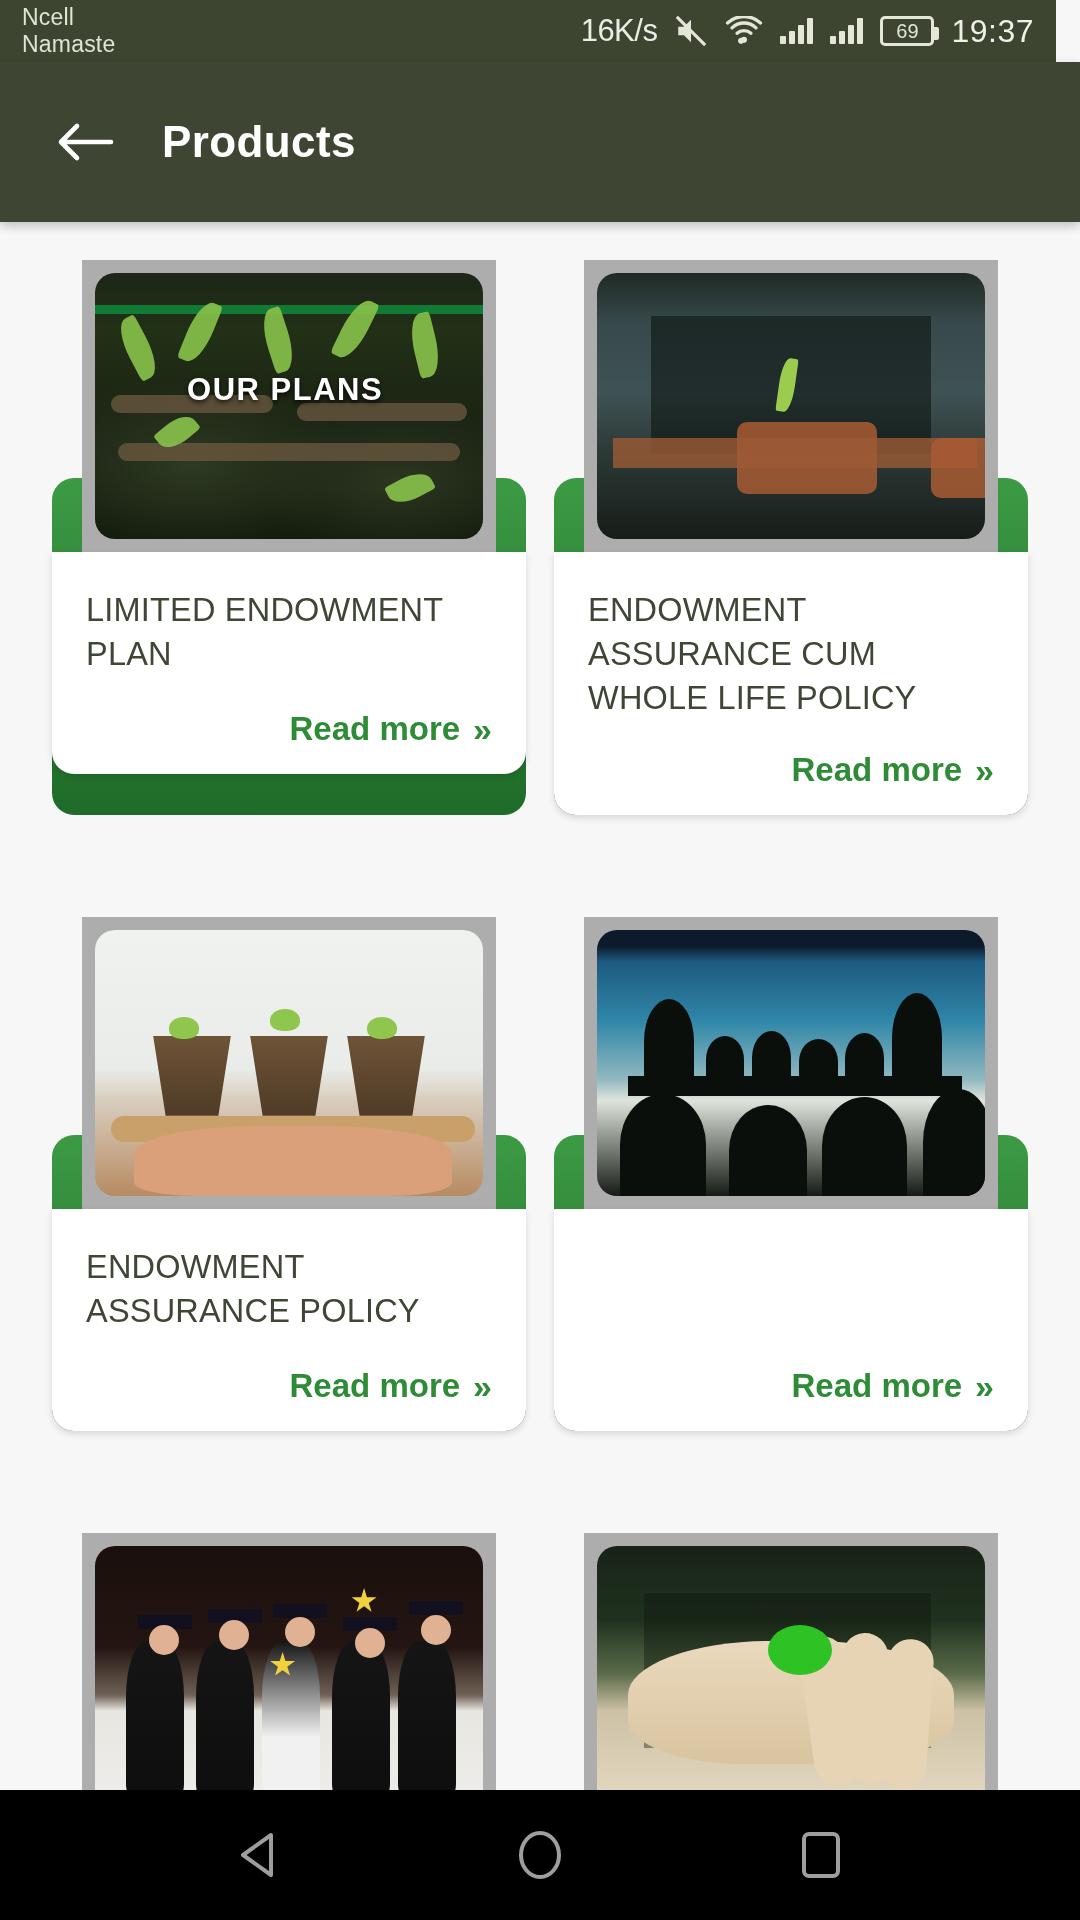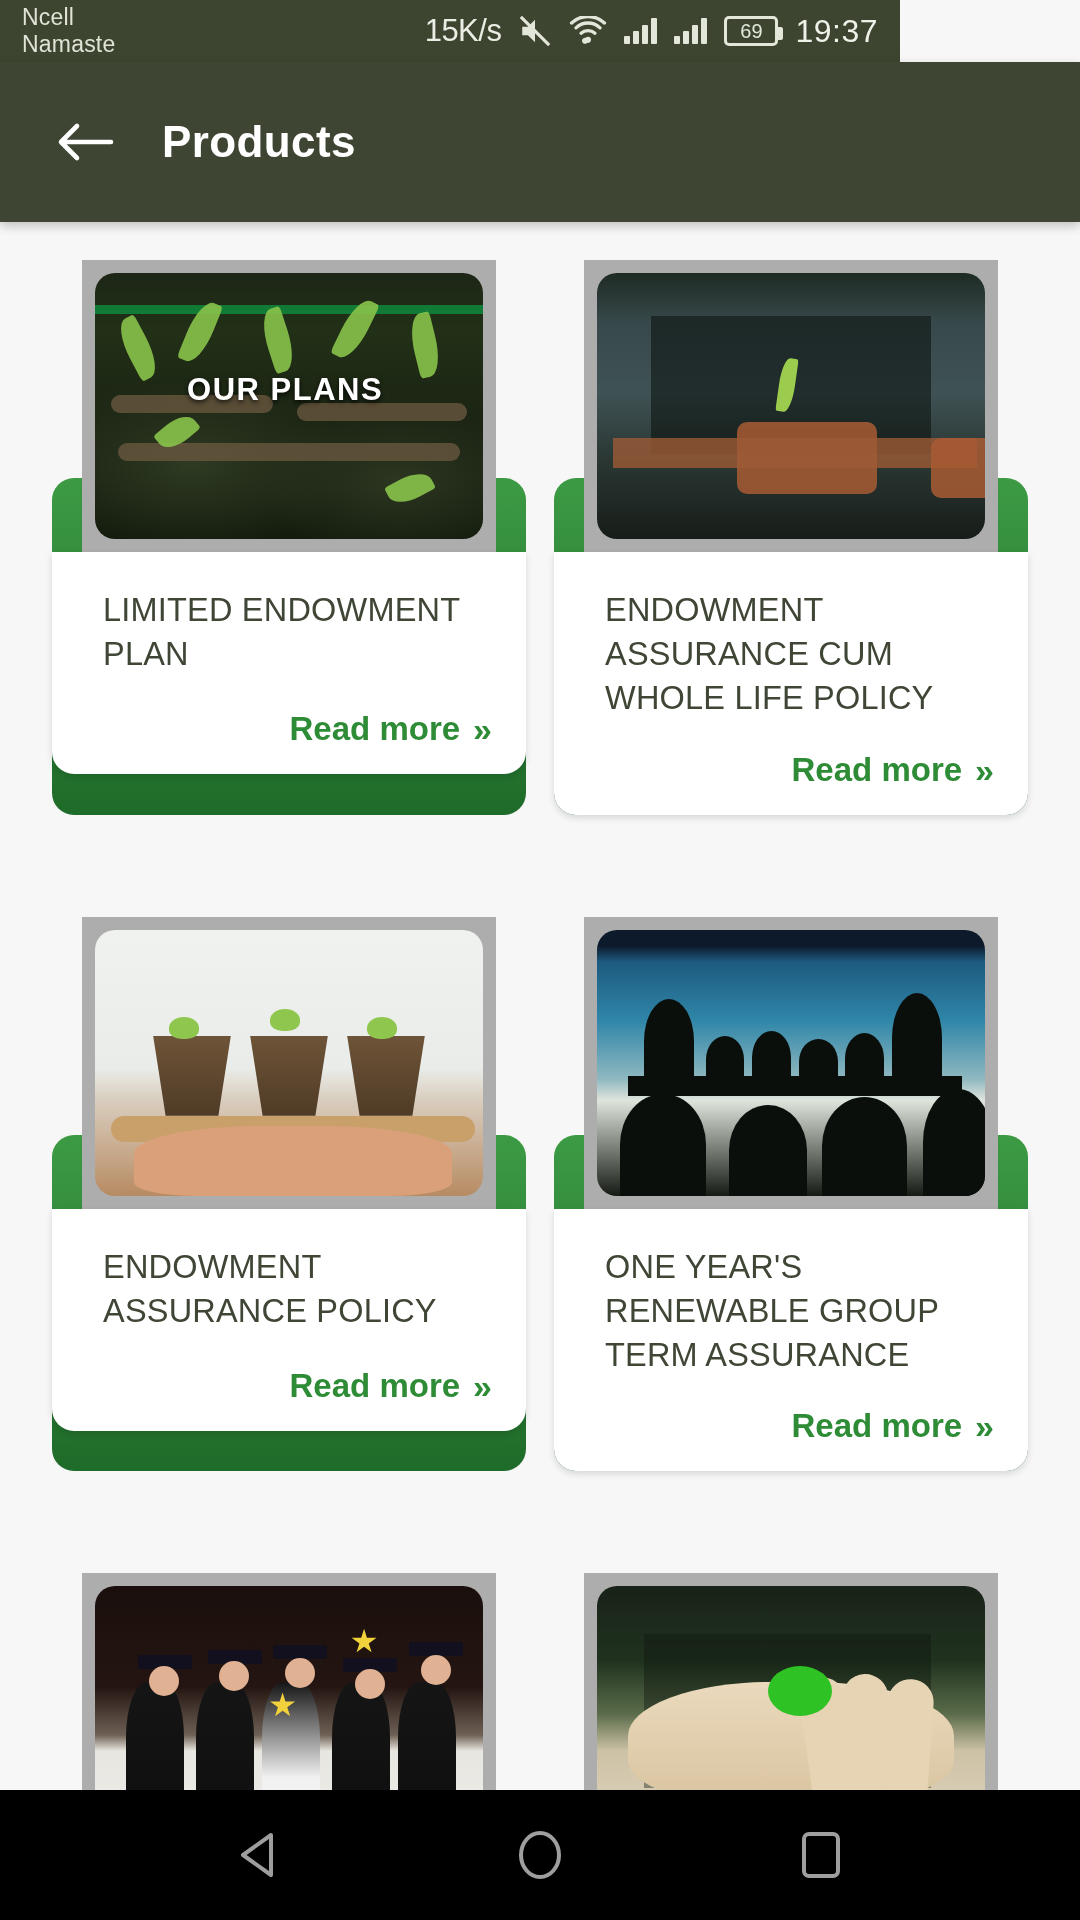--- a/index.html
+++ b/index.html
@@ -6,21 +6,21 @@
   html,body{
     width:1080px; height:1920px;
     background:#f7f7f7;
     font-family:"Liberation Sans", sans-serif;
     overflow:hidden;
   }
   #screen{ position:relative; width:1080px; height:1920px; overflow:hidden; background:#f7f7f7; }
 
   
   .statusbar{
-    position:absolute; top:0; left:0; width:900px; height:62px;
+    position:absolute; top:0; left:0; width:1056px; height:62px;
     background:#3d4430; color:#e8ece2;
     display:flex; align-items:center; padding:8px 22px;justify-content:center;
   }
   .carrier{ display:flex; flex-direction:column; justify-content:center; line-height:1.18; }
   .carrier span{ font-size:23px; color:#dfe4d6; letter-spacing:.2px; }
   .status-right{ margin-left:auto; display:flex; align-items:center; gap:17px; }
   .netspeed{ font-size:31px; color:#e9ede3; letter-spacing:-.5px; }
   .sb-icon{ display:flex; align-items:flex-end; }
   .bars{ display:flex; align-items:flex-end; gap:3px; height:26px; }
   .bars i{ display:block; width:6px; background:#e2e7d9; border-radius:1px; }
@@ -87,21 +87,21 @@
     position:relative; z-index:3;
     background:#ffffff;
     border-radius:0 0 22px 22px;
     padding:36px 34px 26px 34px;
     min-height:222px;
     box-shadow:0 3px 7px rgba(0,0,0,.13);
     display:flex; flex-direction:column;
   }
   .card-title{
     font-size:32.5px; color:#3f4635; line-height:1.36;
-    letter-spacing:.2px; font-weight:normal;margin-left:17px;
+    letter-spacing:.2px; font-weight:normal;
   }
   .readmore{
     margin-top:auto; padding-top:30px;
     align-self:flex-end;
     display:flex; align-items:center; gap:13px;
     color:#2e8b36; font-size:33px; font-weight:bold;
   }
   .chev{ font-size:34px; line-height:1; font-weight:bold; }
 
   
@@ -171,21 +171,21 @@
 <body>
 
 <div id="screen">
 
   <div class="statusbar">
     <div class="carrier">
       <span>Ncell</span>
       <span>Namaste</span>
     </div>
     <div class="status-right">
-      <div class="netspeed">15K/s</div>
+      <div class="netspeed">16K/s</div>
       <div class="sb-icon">
         <svg width="34" height="34" viewBox="0 0 24 24">
           <path d="M3 9v6h4l5 5V4L7 9H3z" fill="#e2e7d9"></path>
           <line x1="2" y1="2" x2="22" y2="22" stroke="#e2e7d9" stroke-width="2.2"></line>
         </svg>
       </div>
       <div class="sb-icon">
         <svg width="38" height="30" viewBox="0 0 24 18">
           <path d="M12 15.2a1.9 1.9 0 100 .01z" fill="#e2e7d9"></path>
           <circle cx="12" cy="14.6" r="1.9" fill="#e2e7d9"></circle>
@@ -314,21 +314,20 @@
               <div class="sil" style="left:76%;top:24%;width:13%;height:34%"></div>
               <div class="rail"></div>
               <div class="sil" style="left:6%;top:62%;width:22%;height:38%"></div>
               <div class="sil" style="left:34%;top:66%;width:20%;height:34%"></div>
               <div class="sil" style="left:58%;top:63%;width:22%;height:37%"></div>
               <div class="sil" style="left:84%;top:60%;width:18%;height:40%"></div>
             </div>
           </div>
         </div>
         <div class="card-body">
-          <div class="card-title">ONE YEAR'S RENEWABLE GROUP TERM ASSURANCE</div>
           <div class="readmore">
             <span>Read more</span>
             <span class="chev">»</span>
           </div>
         </div>
       </div>
 
       <div class="card">
 
         <div class="thumb-frame">

